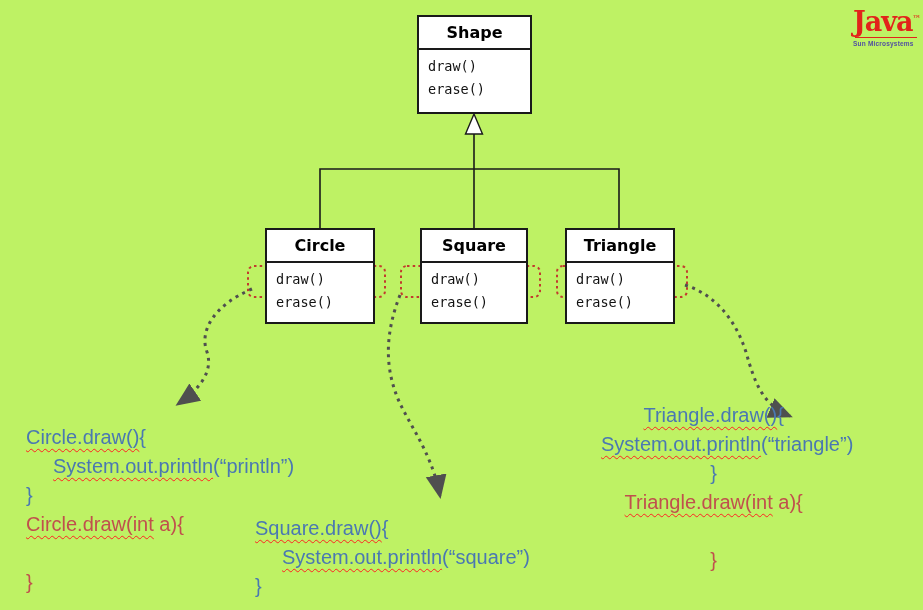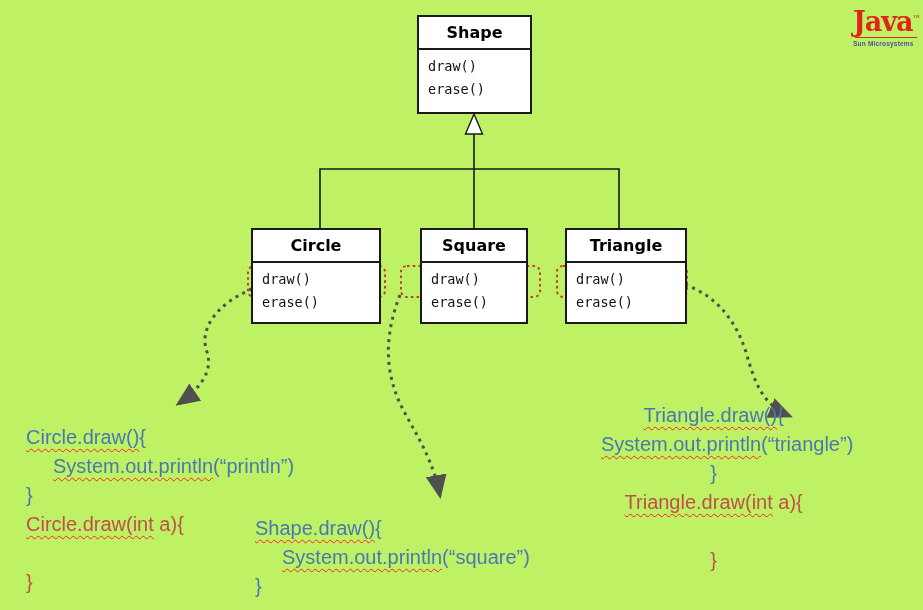--- a/index.html
+++ b/index.html
@@ -22,23 +22,23 @@
   .uml-triangle{stroke:var(--line-black);stroke-width:1.4;fill:#ffffff;}
   .hl-rect{stroke:var(--highlight-red);stroke-width:2;fill:none;stroke-dasharray:2.5 3.2;}
   .code-arrow{stroke:var(--arrow-gray);stroke-width:3;fill:none;stroke-dasharray:3 4.6;}
   .arrow-head{fill:var(--arrow-gray);}
 
   .uml-box{
     position:absolute;background:#fff;border:2px solid var(--line-black);
     box-sizing:border-box;
   }
   .box-shape{left:417px;top:15px;width:115px;height:99px;}
-  .box-circle{left:251px;top:228px;width:130px;height:96px;}
+  .box-circle{left:265px;top:228px;width:110px;height:96px;}
   .box-square{left:420px;top:228px;width:108px;height:96px;}
-  .box-triangle{left:565px;top:228px;width:122px;height:96px;}
+  .box-triangle{left:565px;top:228px;width:110px;height:96px;}
   .uml-title{
     height:31px;line-height:31px;text-align:center;
     font-family:"DejaVu Sans",sans-serif;font-weight:bold;font-size:16px;
     color:#000;border-bottom:2px solid var(--line-black);
   }
   .uml-methods{padding:5px 20px 0 9px;}
   .uml-method{
     font-family:"DejaVu Sans Mono",monospace;font-size:13.5px;line-height:23px;
     color:#111;white-space:pre;
   }
@@ -130,21 +130,21 @@
 
   <div class="code-block" id="code-circle">
       <div class="code-line blue"><span class="sq">Circle.draw()</span><span>{</span></div>
       <div class="code-line blue indent"><span class="sq">System.out.println</span><span>(“println”)</span></div>
       <div class="code-line blue"><span>}</span></div>
       <div class="code-line red"><span class="sq">Circle.draw(int</span><span> a){</span></div>
       <div class="code-line">&nbsp;</div>
       <div class="code-line red"><span>}</span></div>
     </div>
   <div class="code-block" id="code-square">
-      <div class="code-line blue"><span class="sq">Shape.draw()</span><span>{</span></div>
+      <div class="code-line blue"><span class="sq">Square.draw()</span><span>{</span></div>
       <div class="code-line blue indent"><span class="sq">System.out.println</span><span>(“square”)</span></div>
       <div class="code-line blue"><span>}</span></div>
     </div>
   <div class="code-block" id="code-triangle">
       <div class="code-line blue"><span class="sq">Triangle.draw()</span><span>{</span></div>
       <div class="code-line blue indent"><span class="sq">System.out.println</span><span>(“triangle”)</span></div>
       <div class="code-line blue"><span>}</span></div>
       <div class="code-line red"><span class="sq">Triangle.draw(int</span><span> a){</span></div>
       <div class="code-line">&nbsp;</div>
       <div class="code-line red"><span>}</span></div>

